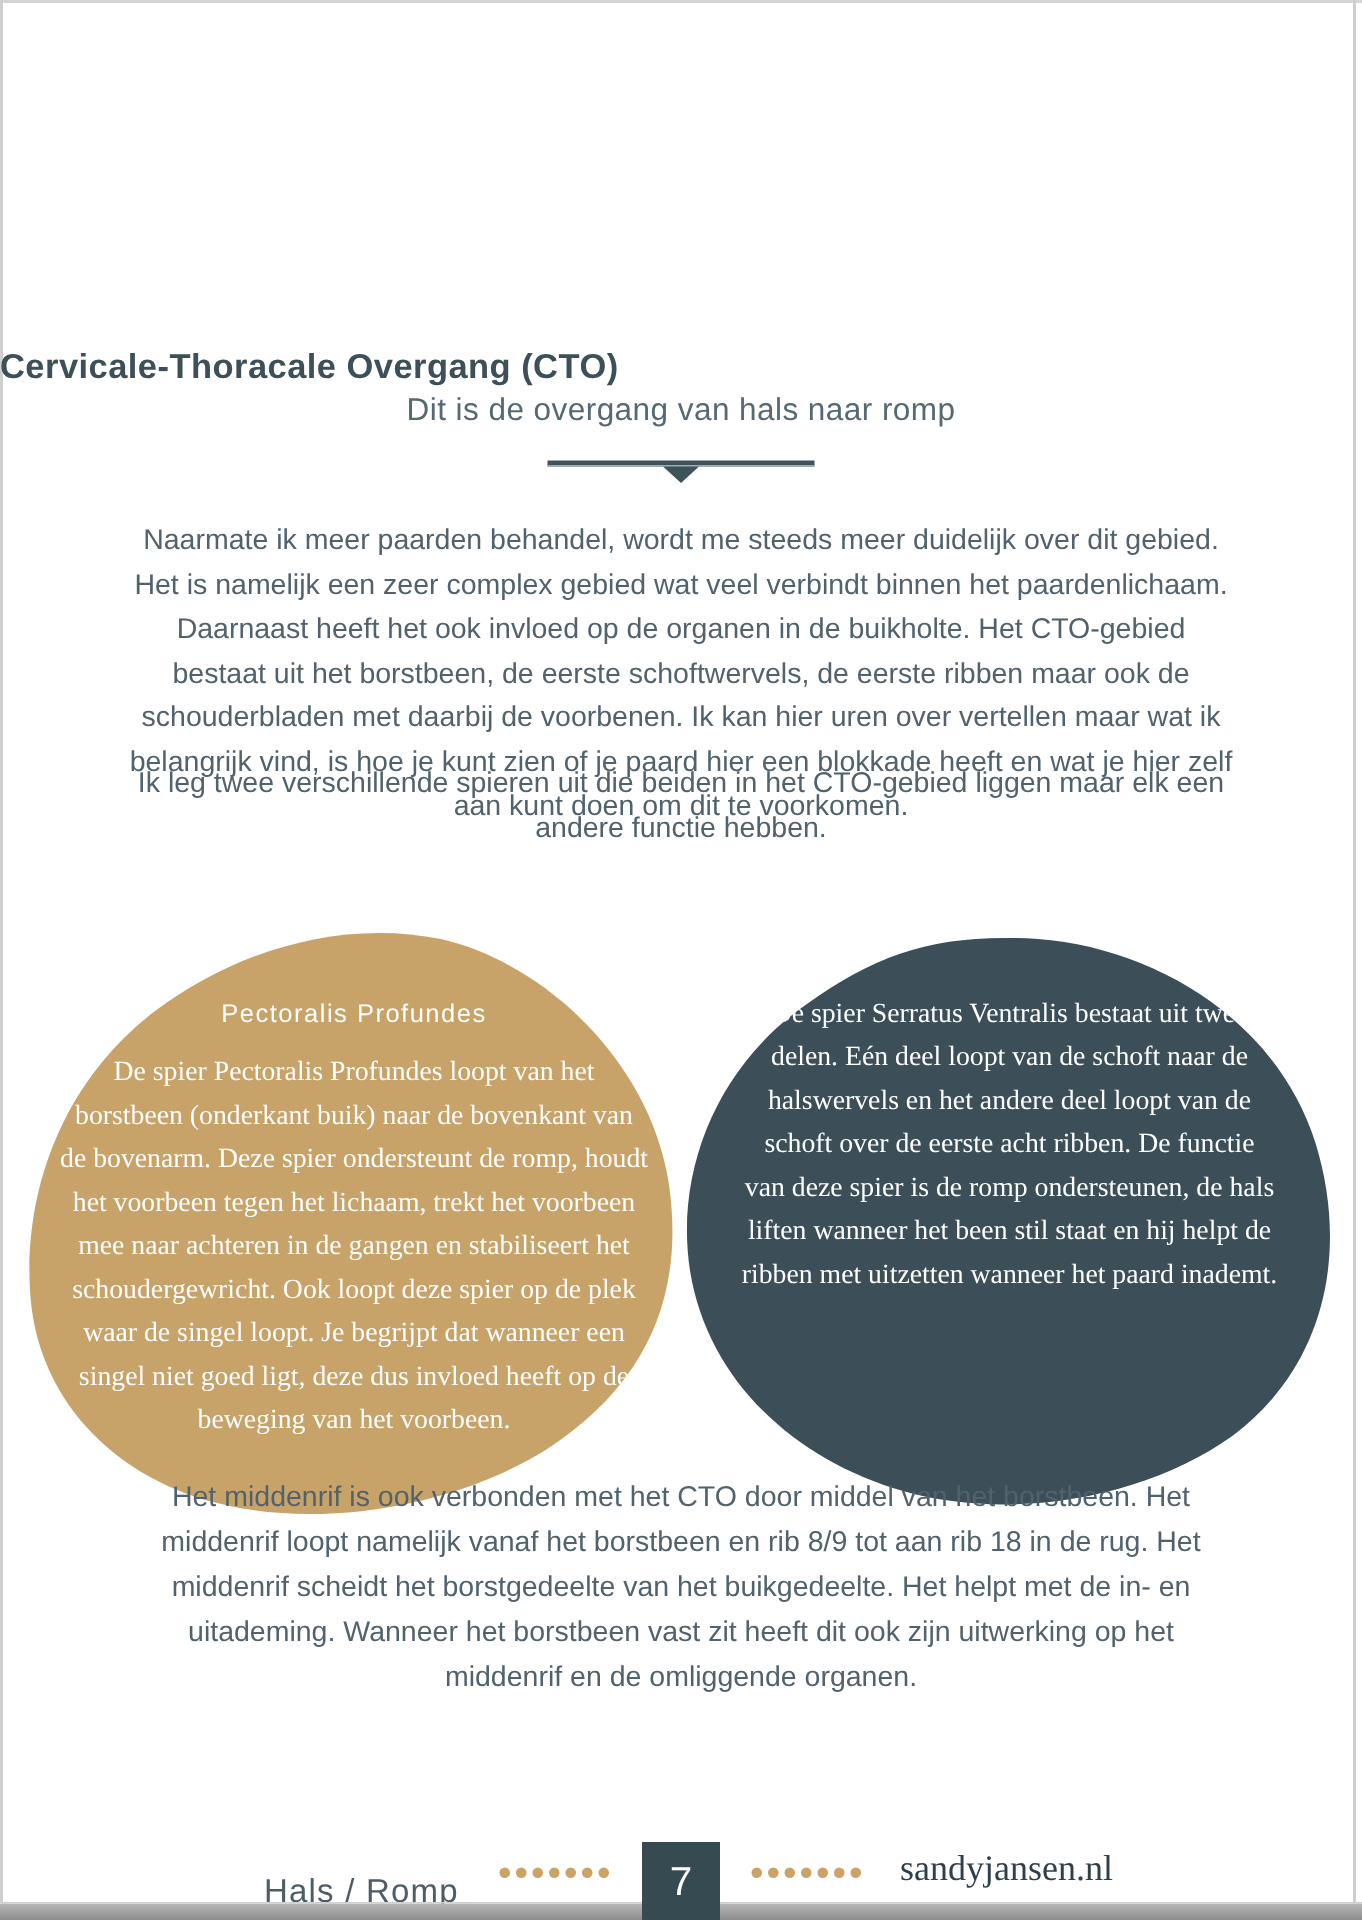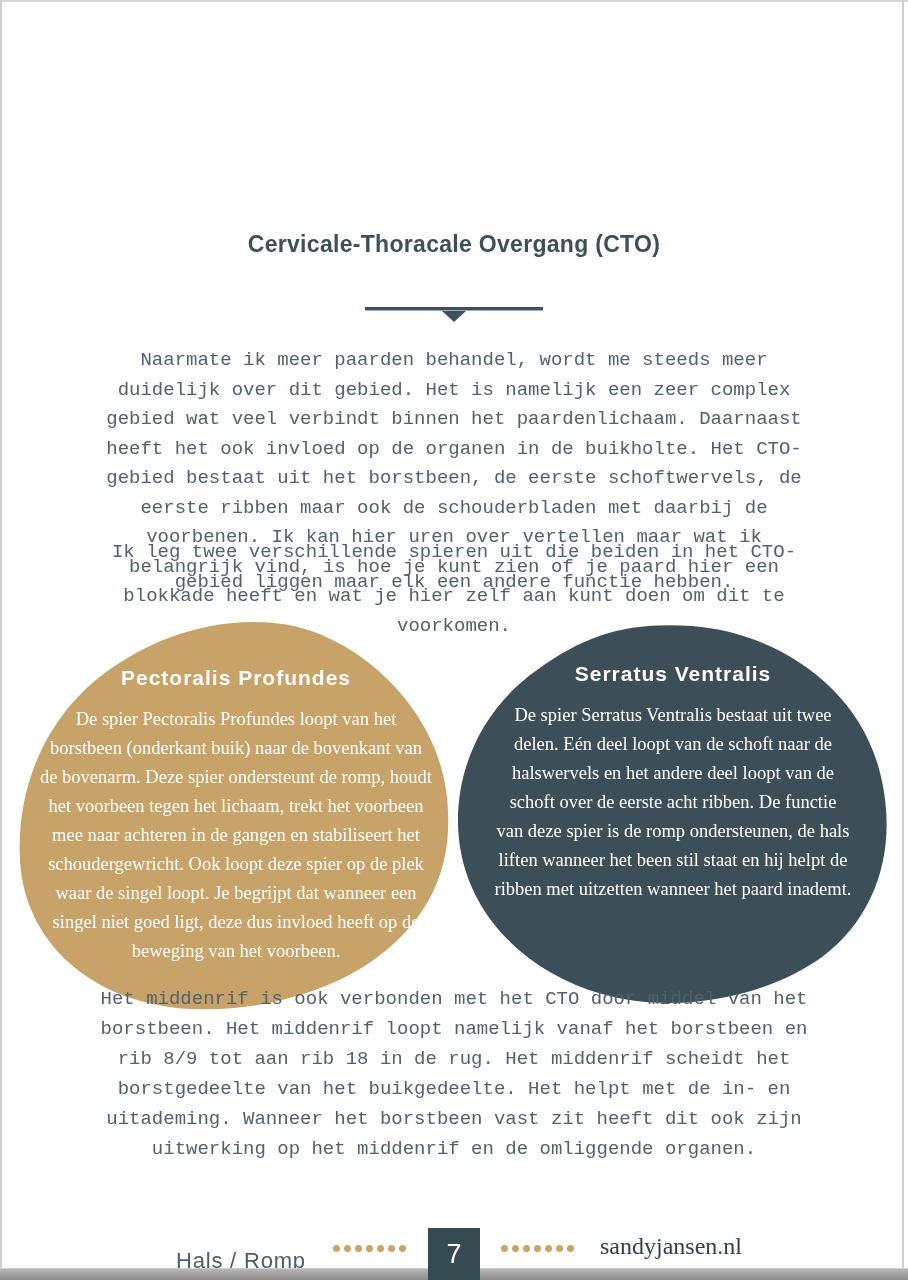--- a/index.html
+++ b/index.html
@@ -25,61 +25,61 @@
   .banner-title {
     position: absolute; inset: 0;
     display: flex; align-items: center; justify-content: center;
     color: #ffffff; font-family: "DejaVu Serif", serif; font-style: italic;
     font-size: 44px; letter-spacing: 3px; white-space: nowrap;
     transform: rotate(-0.5deg); padding-bottom: 4px;
   }
 
   .section-title {
     position: absolute; left: 0; right: 0; top: 231px;
-    text-align: center; color: #3d505a; font-weight: bold;
+    text-align: left; color: #3d505a; font-weight: bold;
     font-size: 23px; letter-spacing: 0.3px;
   }
   .section-subtitle {
     position: absolute; left: 0; right: 0; top: 262px;
     text-align: center; color: #566871; font-size: 21px; letter-spacing: 0.3px;
   }
 
   .divider {
     position: absolute; left: 365px; top: 307px; width: 178px; height: 4px;
     background: #3e525b; border-bottom: 1px solid #9fadb3;
   }
   .divider-triangle {
     position: absolute; left: 50%; top: 4px; transform: translateX(-50%);
     width: 0; height: 0;
     border-left: 12px solid transparent; border-right: 12px solid transparent;
     border-top: 11px solid #3e525b;
   }
 
   .body-par {
     position: absolute; left: 84px; width: 740px;
-    font-family: Liberation Mono, monospace;
+    font-family: Liberation Sans, sans-serif;
     color: #51626d; font-size: 19px; line-height: 29.5px;
     text-align: center;
   }
   .par-intro    { top: 346px; }
-  .par-muscles  { top: 538px; }
+  .par-muscles  { top: 508px; }
   .par-diaphragm{ top: 984px; line-height: 30px; }
 
   
   .blob { position: absolute; }
   .blob svg { position: absolute; inset: 0; width: 100%; height: 100%; }
   .blob-left  { left: 14px;  top: 618px; width: 436px; height: 396px; }
   .blob-right { left: 452px; top: 622px; width: 440px; height: 385px; }
   .blob-inner {
     position: absolute; text-align: center; color: #ffffff;
   }
   .blob-left  .blob-inner { left: 26px; top: 48px;  width: 392px; }
   .blob-right .blob-inner { left: 42px; top: 40px;  width: 358px; }
   .blob-title {
-    font-size: 21px; font-weight: bold; letter-spacing: 1px;
+    font-size: 17px; font-weight: normal; letter-spacing: 1px;
     margin-bottom: 15px; font-family: "Liberation Sans", sans-serif;
   }
   .blob-text {
     font-family: "Liberation Serif", serif; font-weight: normal;
     font-size: 18.5px; line-height: 29px;
   }
 
   
   .footer-label {
     position: absolute; left: 176px; top: 1236px;
@@ -105,20 +105,21 @@
 <body>
 
 <div class="page">
 
   <div class="edge-top"></div>
   <div class="edge-left"></div>
   <div class="edge-right"></div>
 
 
   <div class="section-title">Cervicale-Thoracale Overgang (CTO)</div>
+  <div class="section-subtitle">Dit is de overgang van hals naar romp</div>
 
   <div class="divider">
     <div class="divider-triangle"></div>
   </div>
 
   <p class="body-par par-intro">Naarmate ik meer paarden behandel, wordt me steeds meer duidelijk over dit gebied. Het is namelijk een zeer complex gebied wat veel verbindt binnen het paardenlichaam. Daarnaast heeft het ook invloed op de organen in de buikholte. Het CTO-gebied bestaat uit het borstbeen, de eerste schoftwervels, de eerste ribben maar ook de schouderbladen met daarbij de voorbenen. Ik kan hier uren over vertellen maar wat ik belangrijk vind, is hoe je kunt zien of je paard hier een blokkade heeft en wat je hier zelf aan kunt doen om dit te voorkomen.</p>
   <p class="body-par par-muscles">Ik leg twee verschillende spieren uit die beiden in het CTO-gebied liggen maar elk een andere functie hebben.</p>
 
   <div class="blob blob-left">
     <svg viewBox="0 0 436 392" preserveAspectRatio="none">
@@ -132,21 +133,20 @@
     </div>
   </div>
 
   <div class="blob blob-right">
     <svg viewBox="0 0 440 385" preserveAspectRatio="none">
       <path fill="#3c4f58" d="M240,4 C320,10 400,60 425,140 C448,215 430,290 370,335
         C310,378 220,392 150,372 C80,352 20,300 8,225 C-2,160 25,90 85,48
         C135,12 175,0 240,4 Z"></path>
     </svg>
     <div class="blob-inner">
-      <div class="blob-title">Serratus Ventralis</div>
       <div class="blob-text">De spier Serratus Ventralis bestaat uit twee delen. Eén deel loopt van de schoft naar de halswervels en het andere deel loopt van de schoft over de eerste acht ribben. De functie van deze spier is de romp ondersteunen, de hals liften wanneer het been stil staat en hij helpt de ribben met uitzetten wanneer het paard inademt.</div>
     </div>
   </div>
 
   <p class="body-par par-diaphragm">Het middenrif is ook verbonden met het CTO door middel van het borstbeen. Het middenrif loopt namelijk vanaf het borstbeen en rib 8/9 tot aan rib 18 in de rug. Het middenrif scheidt het borstgedeelte van het buikgedeelte. Het helpt met de in- en uitademing. Wanneer het borstbeen vast zit heeft dit ook zijn uitwerking op het middenrif en de omliggende organen.</p>
 
   <div class="footer-label">Hals / Romp</div>
   <div class="dots dots-left">
     <span class="dot"></span>
       <span class="dot"></span>

